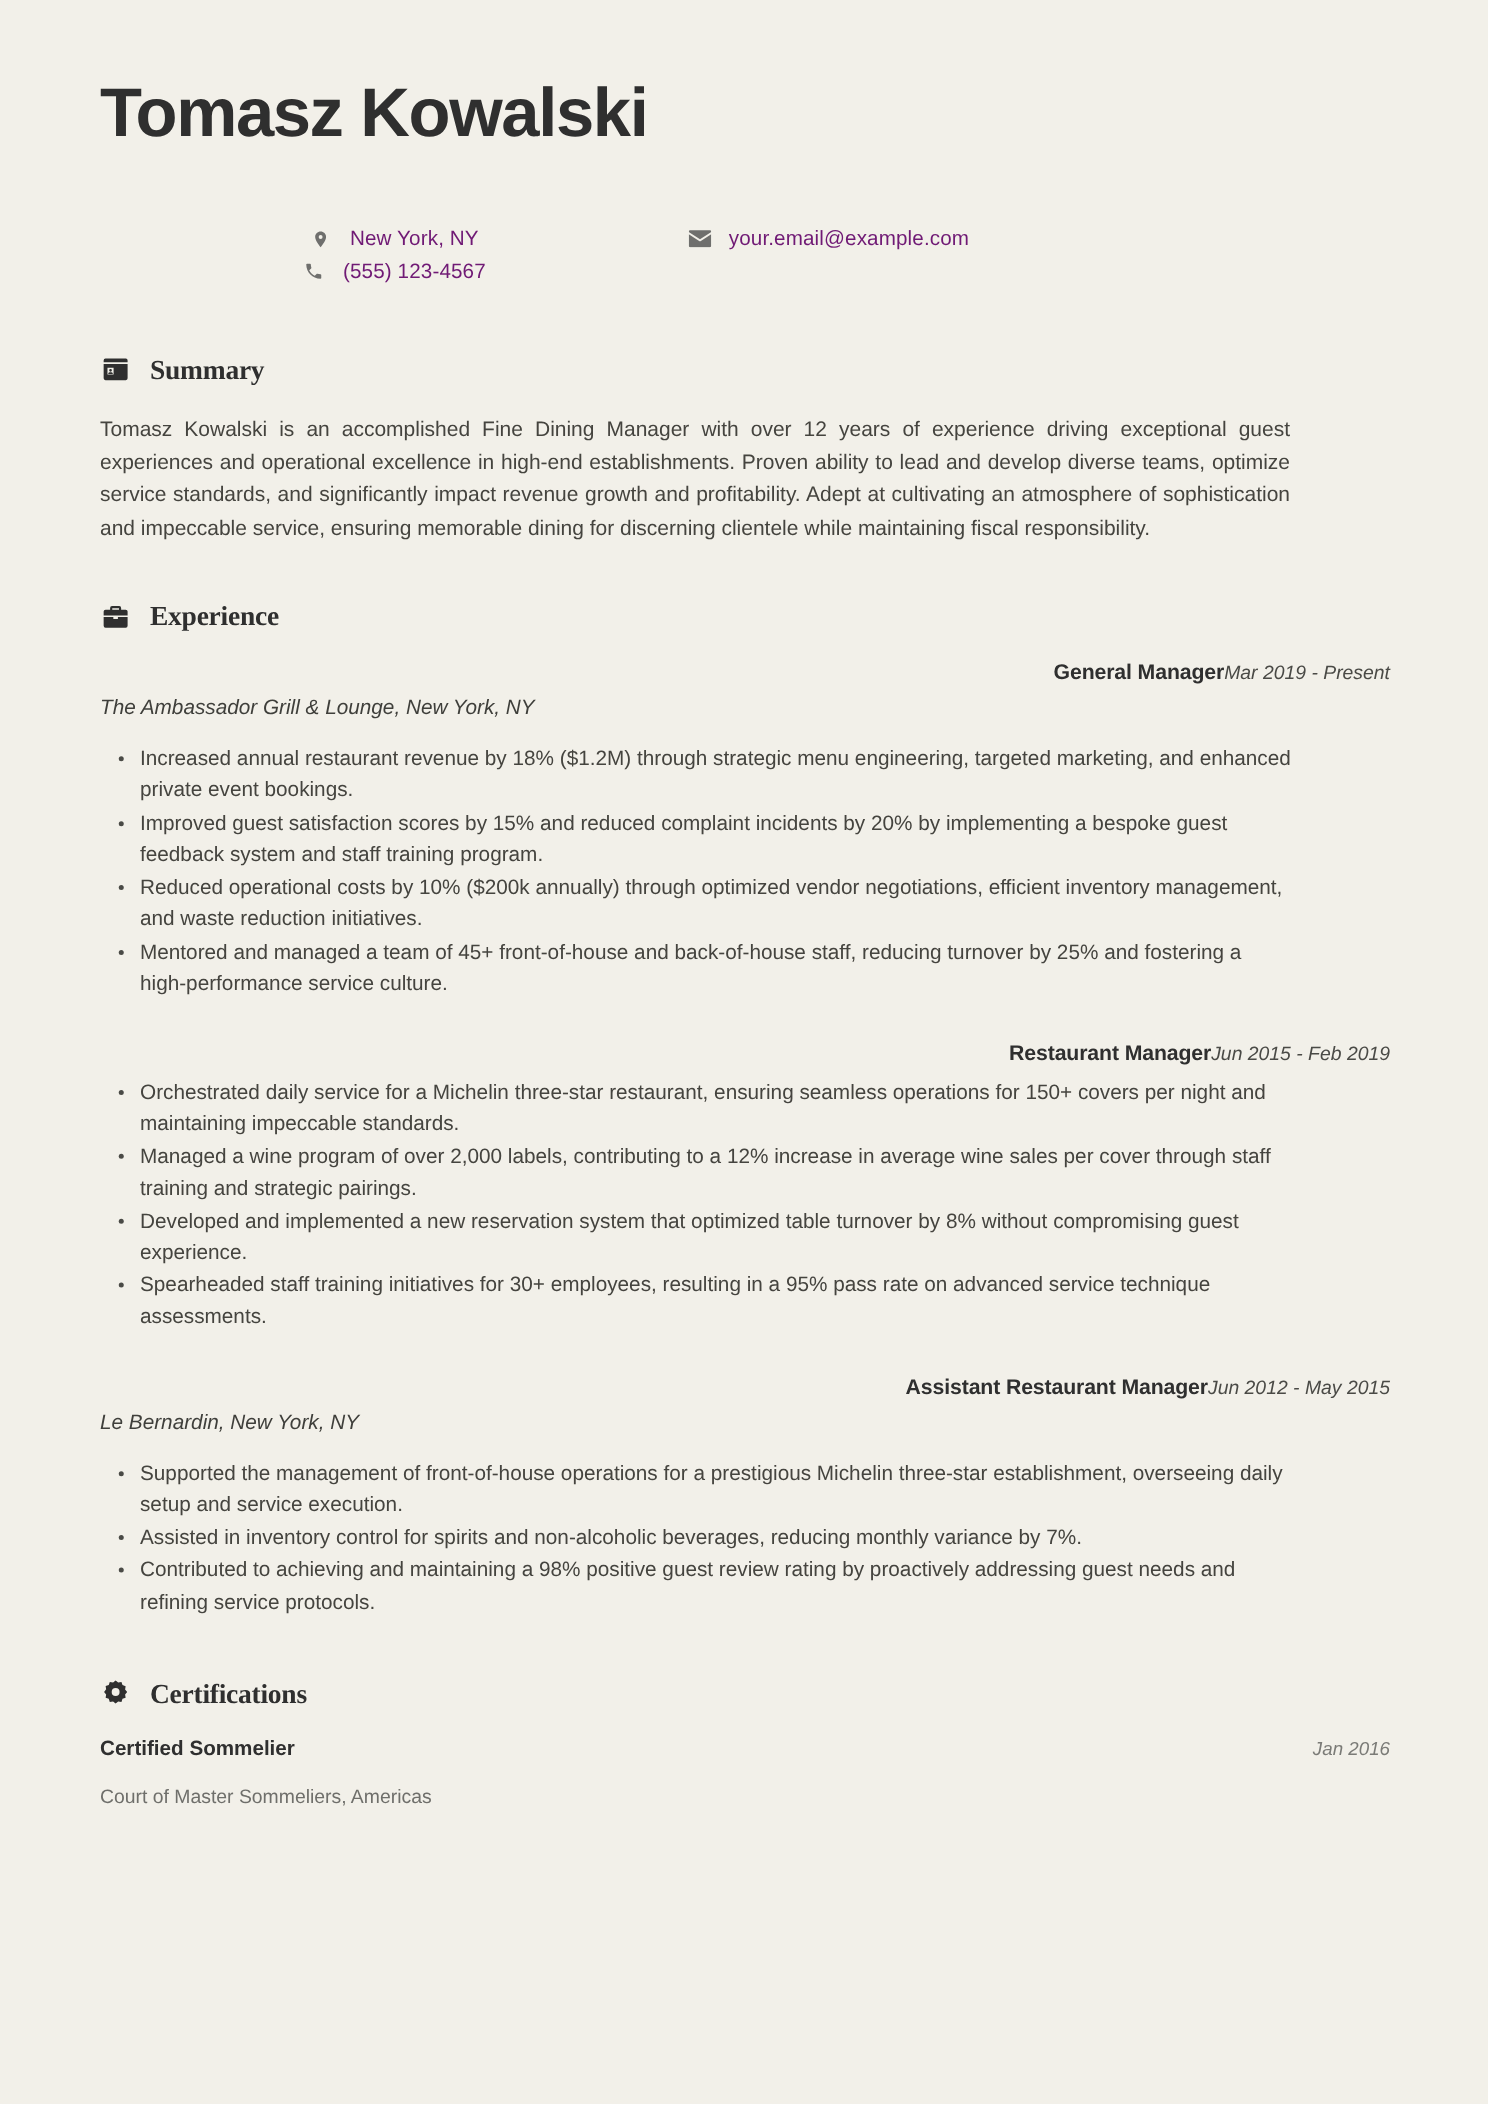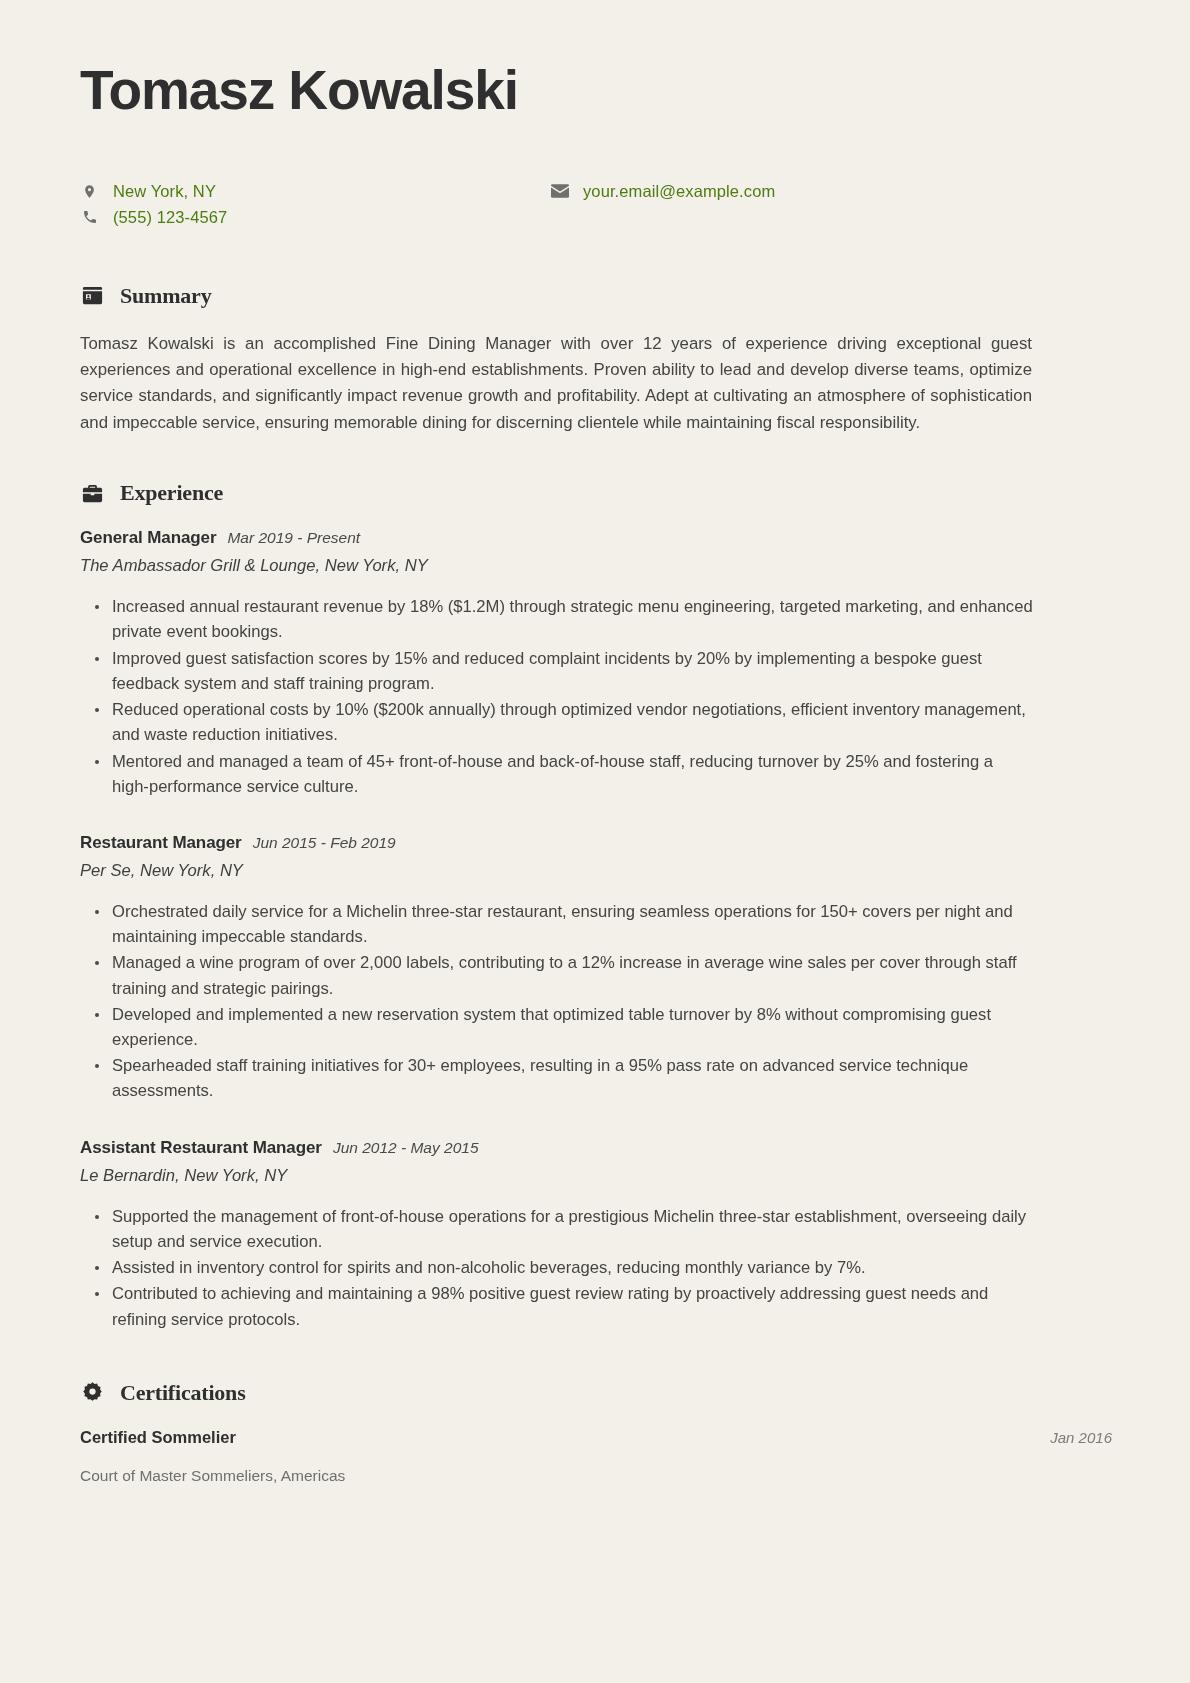--- a/index.html
+++ b/index.html
@@ -43,22 +43,23 @@
     flex-direction: column;
     gap: 7px;
   }
   .contact-col.left { width: 470px; }
 
   .contact-row {
     display: flex;
     align-items: center;
     gap: 14px;
     font-size: 16.5px;
-    color: #4d7c0f;
+    color: #701a75;
     letter-spacing: 0.1px;
+    justify-content: center;
   }
   .contact-row .ic {
     width: 19px;
     display: flex;
     align-items: center;
     justify-content: center;
     flex: none;
   }
   .contact-row .ic svg { display: block; fill: #6f6f6d; }
 
@@ -91,24 +92,23 @@
     line-height: 1.57;
     color: #45443f;
     text-align: justify;
     hyphens: auto;
     max-width: 952px;
     margin-bottom: 44px;
   }
 
   .entry-top {
     display: flex;
-    justify-content: flex-start;
+    justify-content: flex-end;
     align-items: baseline;
     margin-bottom: 8px;
-    gap: 11px;
   }
   .entry-title {
     font-size: 17px;
     font-weight: 700;
     color: #2f2f2f;
     letter-spacing: -0.1px;
   }
   .entry-date {
     font-size: 15.5px;
     font-style: italic;
@@ -251,21 +251,20 @@
         <li>Reduced operational costs by 10% ($200k annually) through optimized vendor negotiations, efficient inventory management, and waste reduction initiatives.</li>
         <li>Mentored and managed a team of 45+ front-of-house and back-of-house staff, reducing turnover by 25% and fostering a high-performance service culture.</li>
       </ul>
     </div>
 
     <div class="exp-block">
       <div class="entry-top">
         <span class="entry-title">Restaurant Manager</span>
         <span class="entry-date">Jun 2015 - Feb 2019</span>
       </div>
-      <div class="entry-company">Per Se, New York, NY</div>
       <ul class="bullets">
         <li>Orchestrated daily service for a Michelin three-star restaurant, ensuring seamless operations for 150+ covers per night and maintaining impeccable standards.</li>
         <li>Managed a wine program of over 2,000 labels, contributing to a 12% increase in average wine sales per cover through staff training and strategic pairings.</li>
         <li>Developed and implemented a new reservation system that optimized table turnover by 8% without compromising guest experience.</li>
         <li>Spearheaded staff training initiatives for 30+ employees, resulting in a 95% pass rate on advanced service technique assessments.</li>
       </ul>
     </div>
 
     <div class="exp-block">
       <div class="entry-top">

